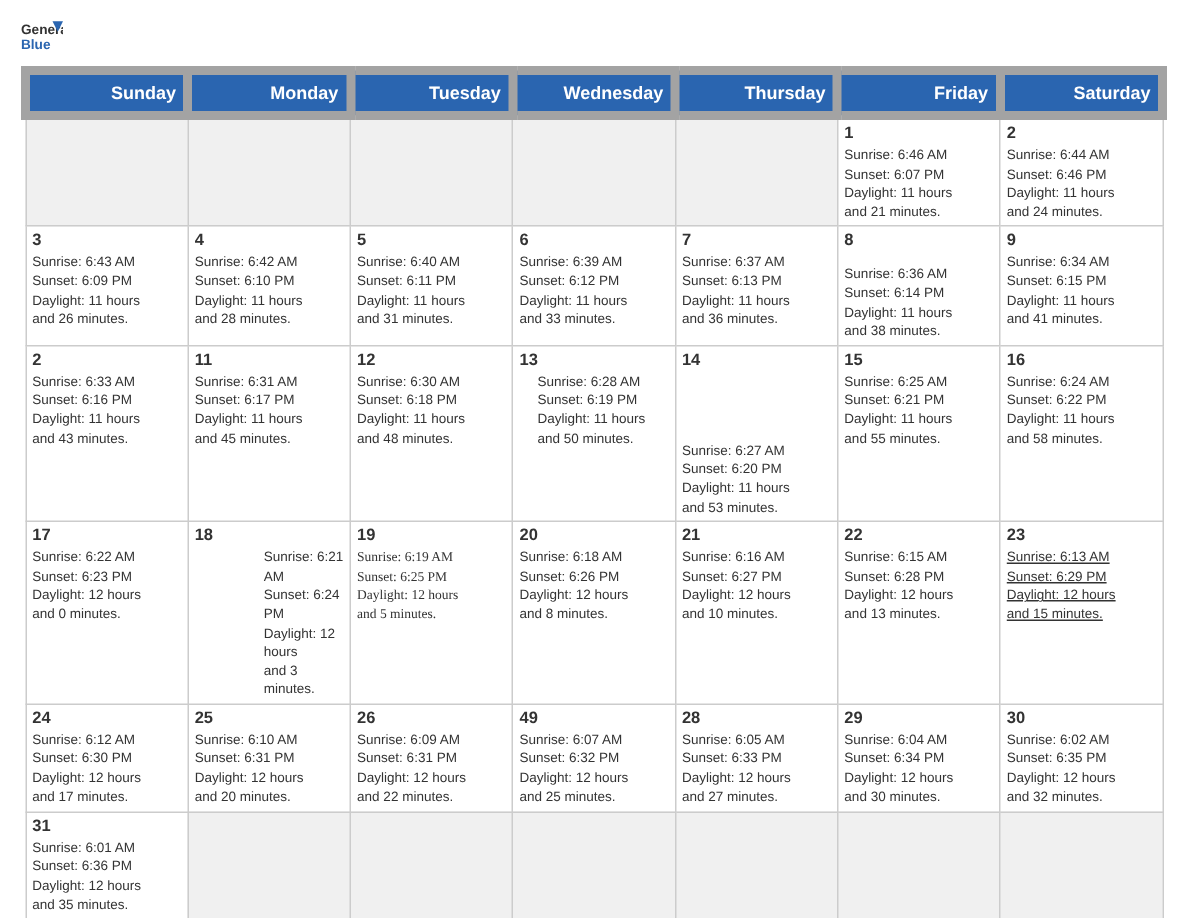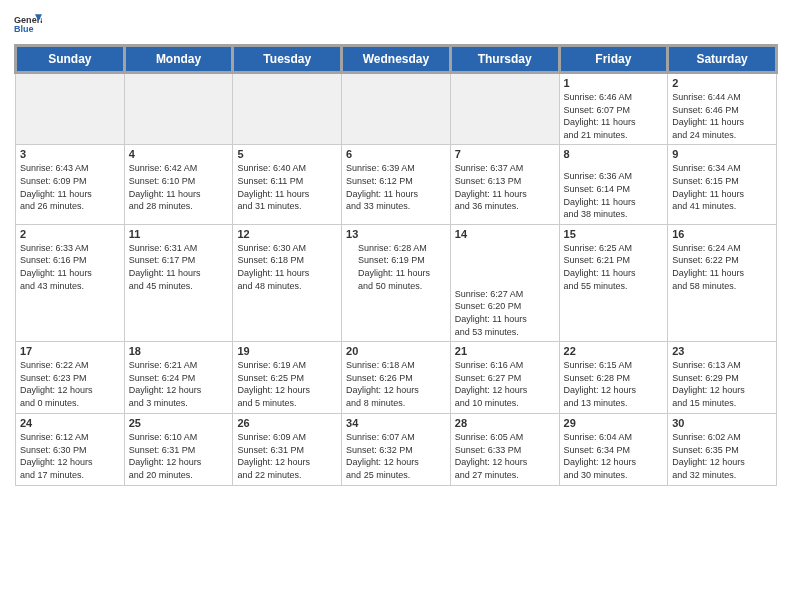--- a/index.html
+++ b/index.html
@@ -47,23 +47,23 @@
     .calendar-table {
       width: 100%;
       border-collapse: collapse;
       table-layout: fixed;
     }
     .calendar-table th {
       background: #2a65b0;
       color: #fff;
       font-size: 12px;
       font-weight: bold;
-      text-align: center;
+      text-align: right;
       padding: 5px 5px;
-      border: 3px solid #a3a3a3;
+      border: 6px solid #a3a3a3;
     }
     .calendar-table td {
       border: 1px solid #ccc;
       vertical-align: top;
       padding: 3px 4px;
       font-size: 9.5px;
       color: #333;
       background: #fff;
       height: 72px;
     }
@@ -242,28 +242,28 @@
         <tr>
           <td>
             <span class="day-num">17</span>
             <div class="day-info" style="white-space: pre-line;">Sunrise: 6:22 AM
 Sunset: 6:23 PM
 Daylight: 12 hours
 and 0 minutes.</div>
           </td>
           <td>
             <span class="day-num">18</span>
-            <div class="day-info" style="white-space: pre-line;">Sunrise: 6:21 AM
+            <div class="day-info" style="white-space: pre-line; margin-left: 46px;">Sunrise: 6:21 AM
 Sunset: 6:24 PM
 Daylight: 12 hours
 and 3 minutes.</div>
           </td>
           <td>
             <span class="day-num">19</span>
-            <div class="day-info" style="white-space: pre-line;">Sunrise: 6:19 AM
+            <div class="day-info" style="white-space: pre-line; font-family: Liberation Serif, serif;">Sunrise: 6:19 AM
 Sunset: 6:25 PM
 Daylight: 12 hours
 and 5 minutes.</div>
           </td>
           <td>
             <span class="day-num">20</span>
             <div class="day-info" style="white-space: pre-line;">Sunrise: 6:18 AM
 Sunset: 6:26 PM
 Daylight: 12 hours
 and 8 minutes.</div>
@@ -277,21 +277,21 @@
           </td>
           <td>
             <span class="day-num">22</span>
             <div class="day-info" style="white-space: pre-line;">Sunrise: 6:15 AM
 Sunset: 6:28 PM
 Daylight: 12 hours
 and 13 minutes.</div>
           </td>
           <td>
             <span class="day-num">23</span>
-            <div class="day-info" style="white-space: pre-line;">Sunrise: 6:13 AM
+            <div class="day-info" style="white-space: pre-line; text-decoration: underline;">Sunrise: 6:13 AM
 Sunset: 6:29 PM
 Daylight: 12 hours
 and 15 minutes.</div>
           </td>
         </tr>
         <tr>
           <td>
             <span class="day-num">24</span>
             <div class="day-info" style="white-space: pre-line;">Sunrise: 6:12 AM
 Sunset: 6:30 PM
@@ -306,21 +306,21 @@
 and 20 minutes.</div>
           </td>
           <td>
             <span class="day-num">26</span>
             <div class="day-info" style="white-space: pre-line;">Sunrise: 6:09 AM
 Sunset: 6:31 PM
 Daylight: 12 hours
 and 22 minutes.</div>
           </td>
           <td>
-            <span class="day-num">34</span>
+            <span class="day-num">49</span>
             <div class="day-info" style="white-space: pre-line;">Sunrise: 6:07 AM
 Sunset: 6:32 PM
 Daylight: 12 hours
 and 25 minutes.</div>
           </td>
           <td>
             <span class="day-num">28</span>
             <div class="day-info" style="white-space: pre-line;">Sunrise: 6:05 AM
 Sunset: 6:33 PM
 Daylight: 12 hours
@@ -333,16 +333,31 @@
 Daylight: 12 hours
 and 30 minutes.</div>
           </td>
           <td>
             <span class="day-num">30</span>
             <div class="day-info" style="white-space: pre-line;">Sunrise: 6:02 AM
 Sunset: 6:35 PM
 Daylight: 12 hours
 and 32 minutes.</div>
           </td>
+        </tr>
+        <tr>
+          <td class="last-row">
+            <span class="day-num">31</span>
+            <div class="day-info" style="white-space: pre-line;">Sunrise: 6:01 AM
+Sunset: 6:36 PM
+Daylight: 12 hours
+and 35 minutes.</div>
+          </td>
+          <td class="empty"></td>
+          <td class="empty"></td>
+          <td class="empty"></td>
+          <td class="empty"></td>
+          <td class="empty"></td>
+          <td class="empty"></td>
         </tr>
       </tbody>
   </table>
 </div>
 
 </body></html>

